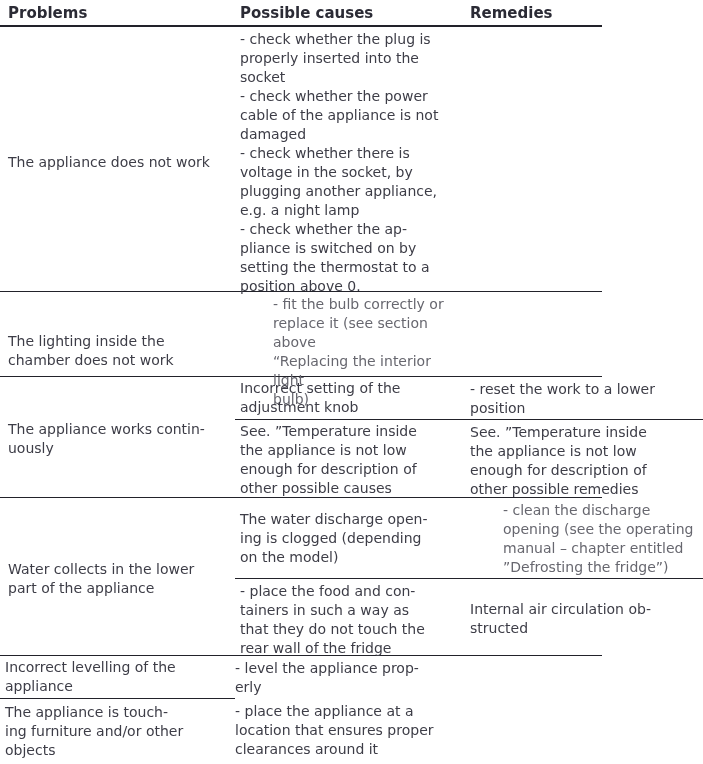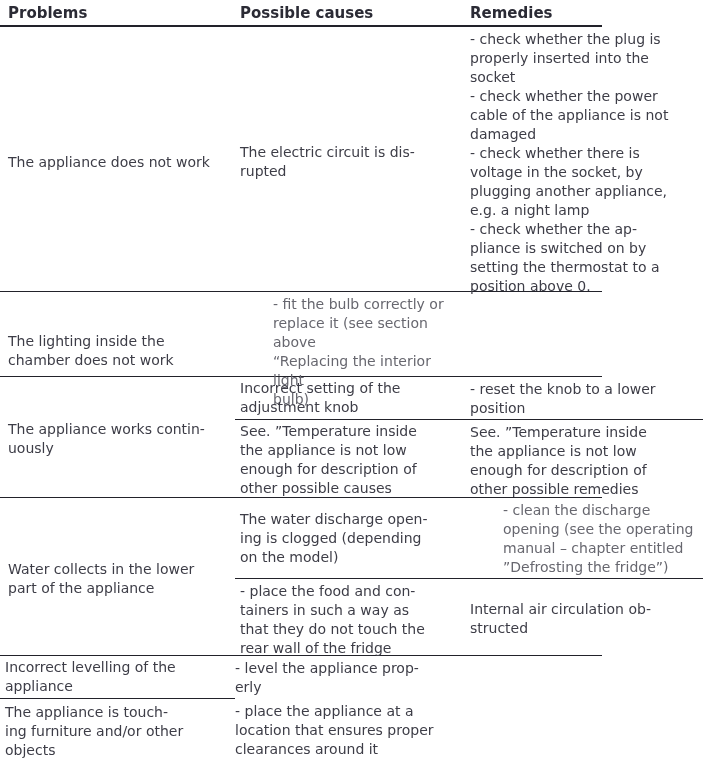--- a/index.html
+++ b/index.html
@@ -69,24 +69,20 @@
     <div class="header-cell">Possible causes</div>
     <div class="header-cell">Remedies</div>
   </div>
   <div id="table-body">
       <div class="row-group">
         <div class="cell problem-cell">
           <div class="cell-text">The appliance does not work</div>
         </div>
         <div class="sub-rows">
           <div class="sub-row">
-            <div class="cell cause-cell">
-              <div class="cell-text">The electric circuit is dis-
-rupted</div>
-            </div>
             <div class="cell remedy-cell">
               <div class="cell-text">- check whether the plug is
 properly inserted into the
 socket
 - check whether the power
 cable of the appliance is not
 damaged
 - check whether there is
 voltage in the socket, by
 plugging another appliance,
@@ -120,21 +116,21 @@
           <div class="cell-text">The appliance works contin-
 uously</div>
         </div>
         <div class="sub-rows">
           <div class="sub-row">
             <div class="cell cause-cell">
               <div class="cell-text">Incorrect setting of the
 adjustment knob</div>
             </div>
             <div class="cell remedy-cell">
-              <div class="cell-text">- reset the knob to a lower
+              <div class="cell-text">- reset the work to a lower
 position</div>
             </div>
           </div>
           <div class="sub-row">
             <div class="cell cause-cell">
               <div class="cell-text">See. ”Temperature inside
 the appliance is not low
 enough for description of
 other possible causes</div>
             </div>

